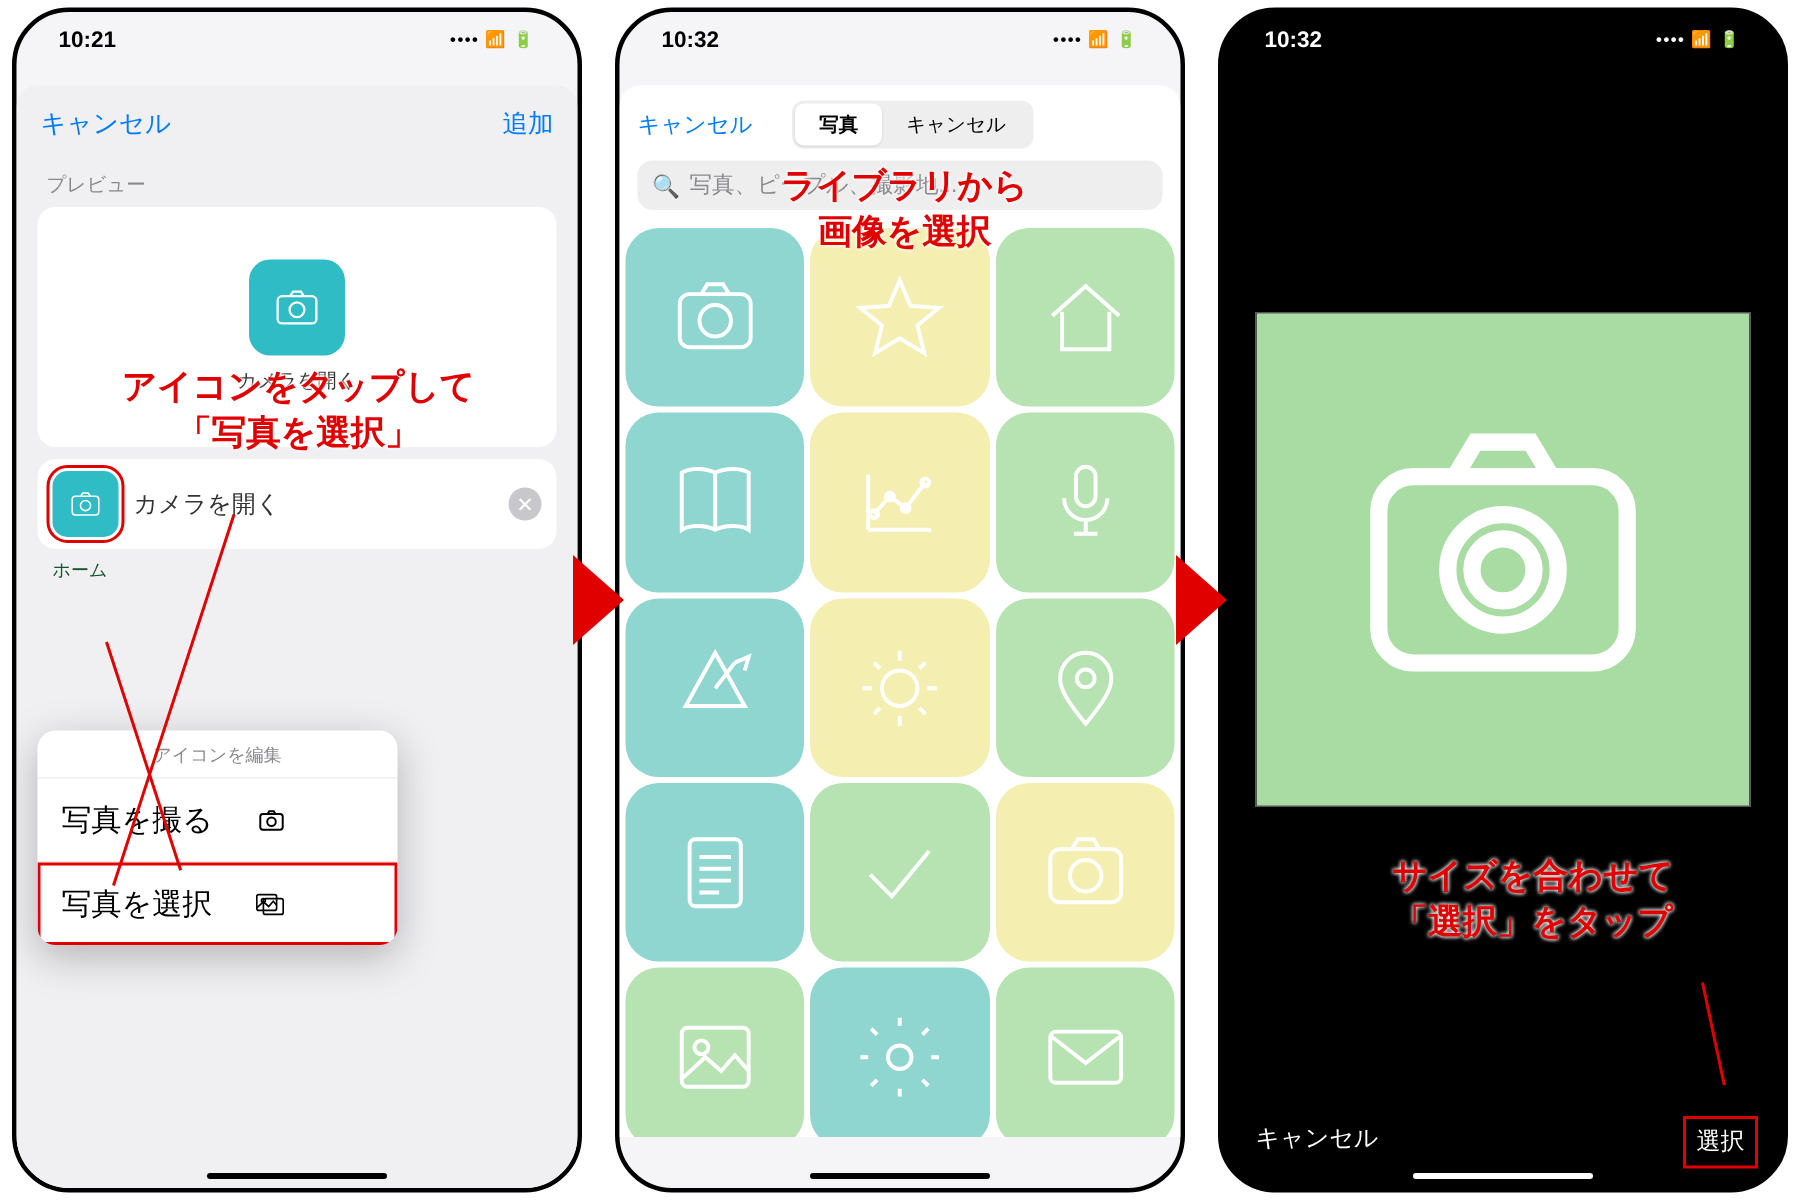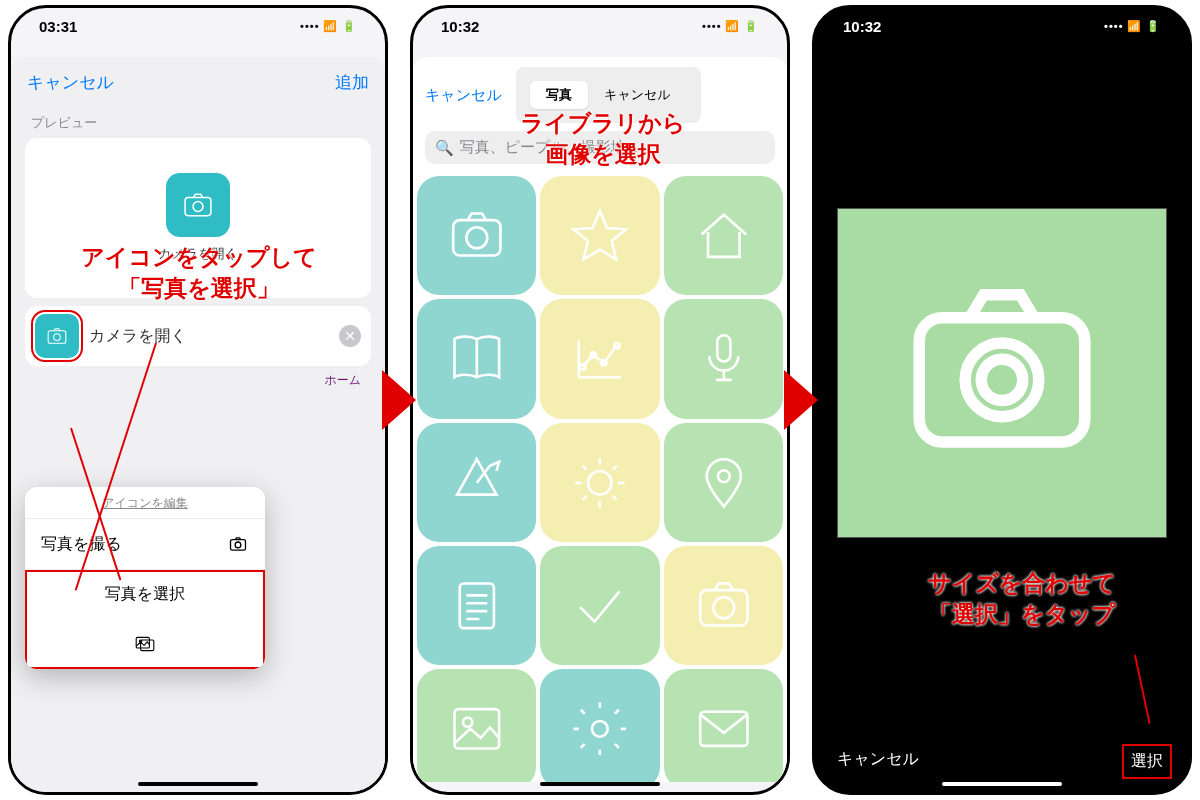--- a/index.html
+++ b/index.html
@@ -68,53 +68,53 @@
   .row-icon-box {
     width: 44px; height: 44px; border-radius: 10px;
     background: #2fbcc4; display:flex; align-items:center; justify-content:center;
     outline: 2px solid #e00000; outline-offset: 2px;
   }
   .row-input { flex:1; font-size: 16px; color: #333; }
   .clear-btn {
     width: 22px; height: 22px; border-radius: 50%; background: #c7c7cc;
     color: #fff; display:flex; align-items:center; justify-content:center; font-size:14px;
   }
-  .hint { color:#701a75; font-size: 12px; text-align:right; padding: 6px 24px 0;}
+  .hint { color:#14532d; font-size: 12px; padding: 6px 24px 0;}
 
   .popup {
     position:absolute; left: 14px; width: 240px; top: 430px;
     background:#fff; border-radius: 12px;
     box-shadow: 0 8px 28px rgba(0,0,0,.25);
     overflow:hidden;
   }
-  .popup-title { color:#8a8a8e; font-size:12px; text-align:center; padding:8px 0 6px; border-bottom:1px solid #eee;text-decoration:underline;}
+  .popup-title { color:#8a8a8e; font-size:12px; text-align:center; padding:8px 0 6px; border-bottom:1px solid #eee;}
   .popup-item {
-    display:flex; justify-content:space-between; align-items:center;
-    padding: 14px 16px; font-size: 16px; border-bottom:1px solid #eee;gap:28px;
+    display:flex; justify-content:flex-start; align-items:center;
+    padding: 14px 16px; font-size: 20px; border-bottom:1px solid #eee;gap:28px;
   }
   .popup-item:last-child { border-bottom: none; }
-  .popup-item.highlight { outline: 2px solid #e00000; outline-offset: -2px; flex-direction: column; }
+  .popup-item.highlight { outline: 2px solid #e00000; outline-offset: -2px; }
 
   .anno {
     position:absolute; color:#e00000; font-size:23px; font-weight:700;
     text-align:center; line-height:1.35; text-shadow: 0 0 3px #fff, 0 0 3px #fff;
     z-index: 10; pointer-events:none;
   }
   .anno-line {
     position:absolute; background:#e00000; height:2px; transform-origin: left center; z-index:9;
   }
 
   
   .picker-header {
     margin-top: 18px; background:#fff; border-radius: 14px 14px 0 0;
     padding: 10px 12px 8px;
   }
   .picker-top { display:flex; align-items:center; gap: 12px; }
   .seg {
-    display:flex; background:#eee; border-radius:8px; padding:14px; margin: 0 auto;
+    display:flex; background:#eee; border-radius:8px; padding:2px; margin: 0 auto;
   }
   .seg-item { padding: 5px 16px; font-size:13px; border-radius:6px; }
   .seg-item.active { background:#fff; font-weight:600; box-shadow: 0 1px 2px rgba(0,0,0,.1);}
   .search {
     margin-top: 8px; background:#eeeeef; border-radius:10px;
     display:flex; align-items:center; padding:7px 10px; gap:6px;
     color:#8a8a8e; font-size:15px;
   }
   .grid {
     padding: 4px; display:grid; grid-template-columns: repeat(3, 1fr);
@@ -235,21 +235,21 @@
     <g id="i-cam-sm">
         <rect x="16" y="30" width="68" height="48" rx="8"></rect>
         <circle cx="50" cy="54" r="13"></circle>
         <path d="M38 30 l5 -8 h14 l5 8"></path>
       </g>
   </defs>
 </svg>
 
 <div class="phone">
   <div class="status-bar">
-    <span>03:31</span>
+    <span>10:21</span>
     <span class="status-right">•••• 📶 🔋</span>
   </div>
   <div class="sheet">
     <div class="sheet-header">
       <span class="link-text">キャンセル</span>
       <span class="link-text">追加</span>
     </div>
     <div class="section-label">プレビュー</div>
     <div class="preview-card">
       <div class="preview-icon">

